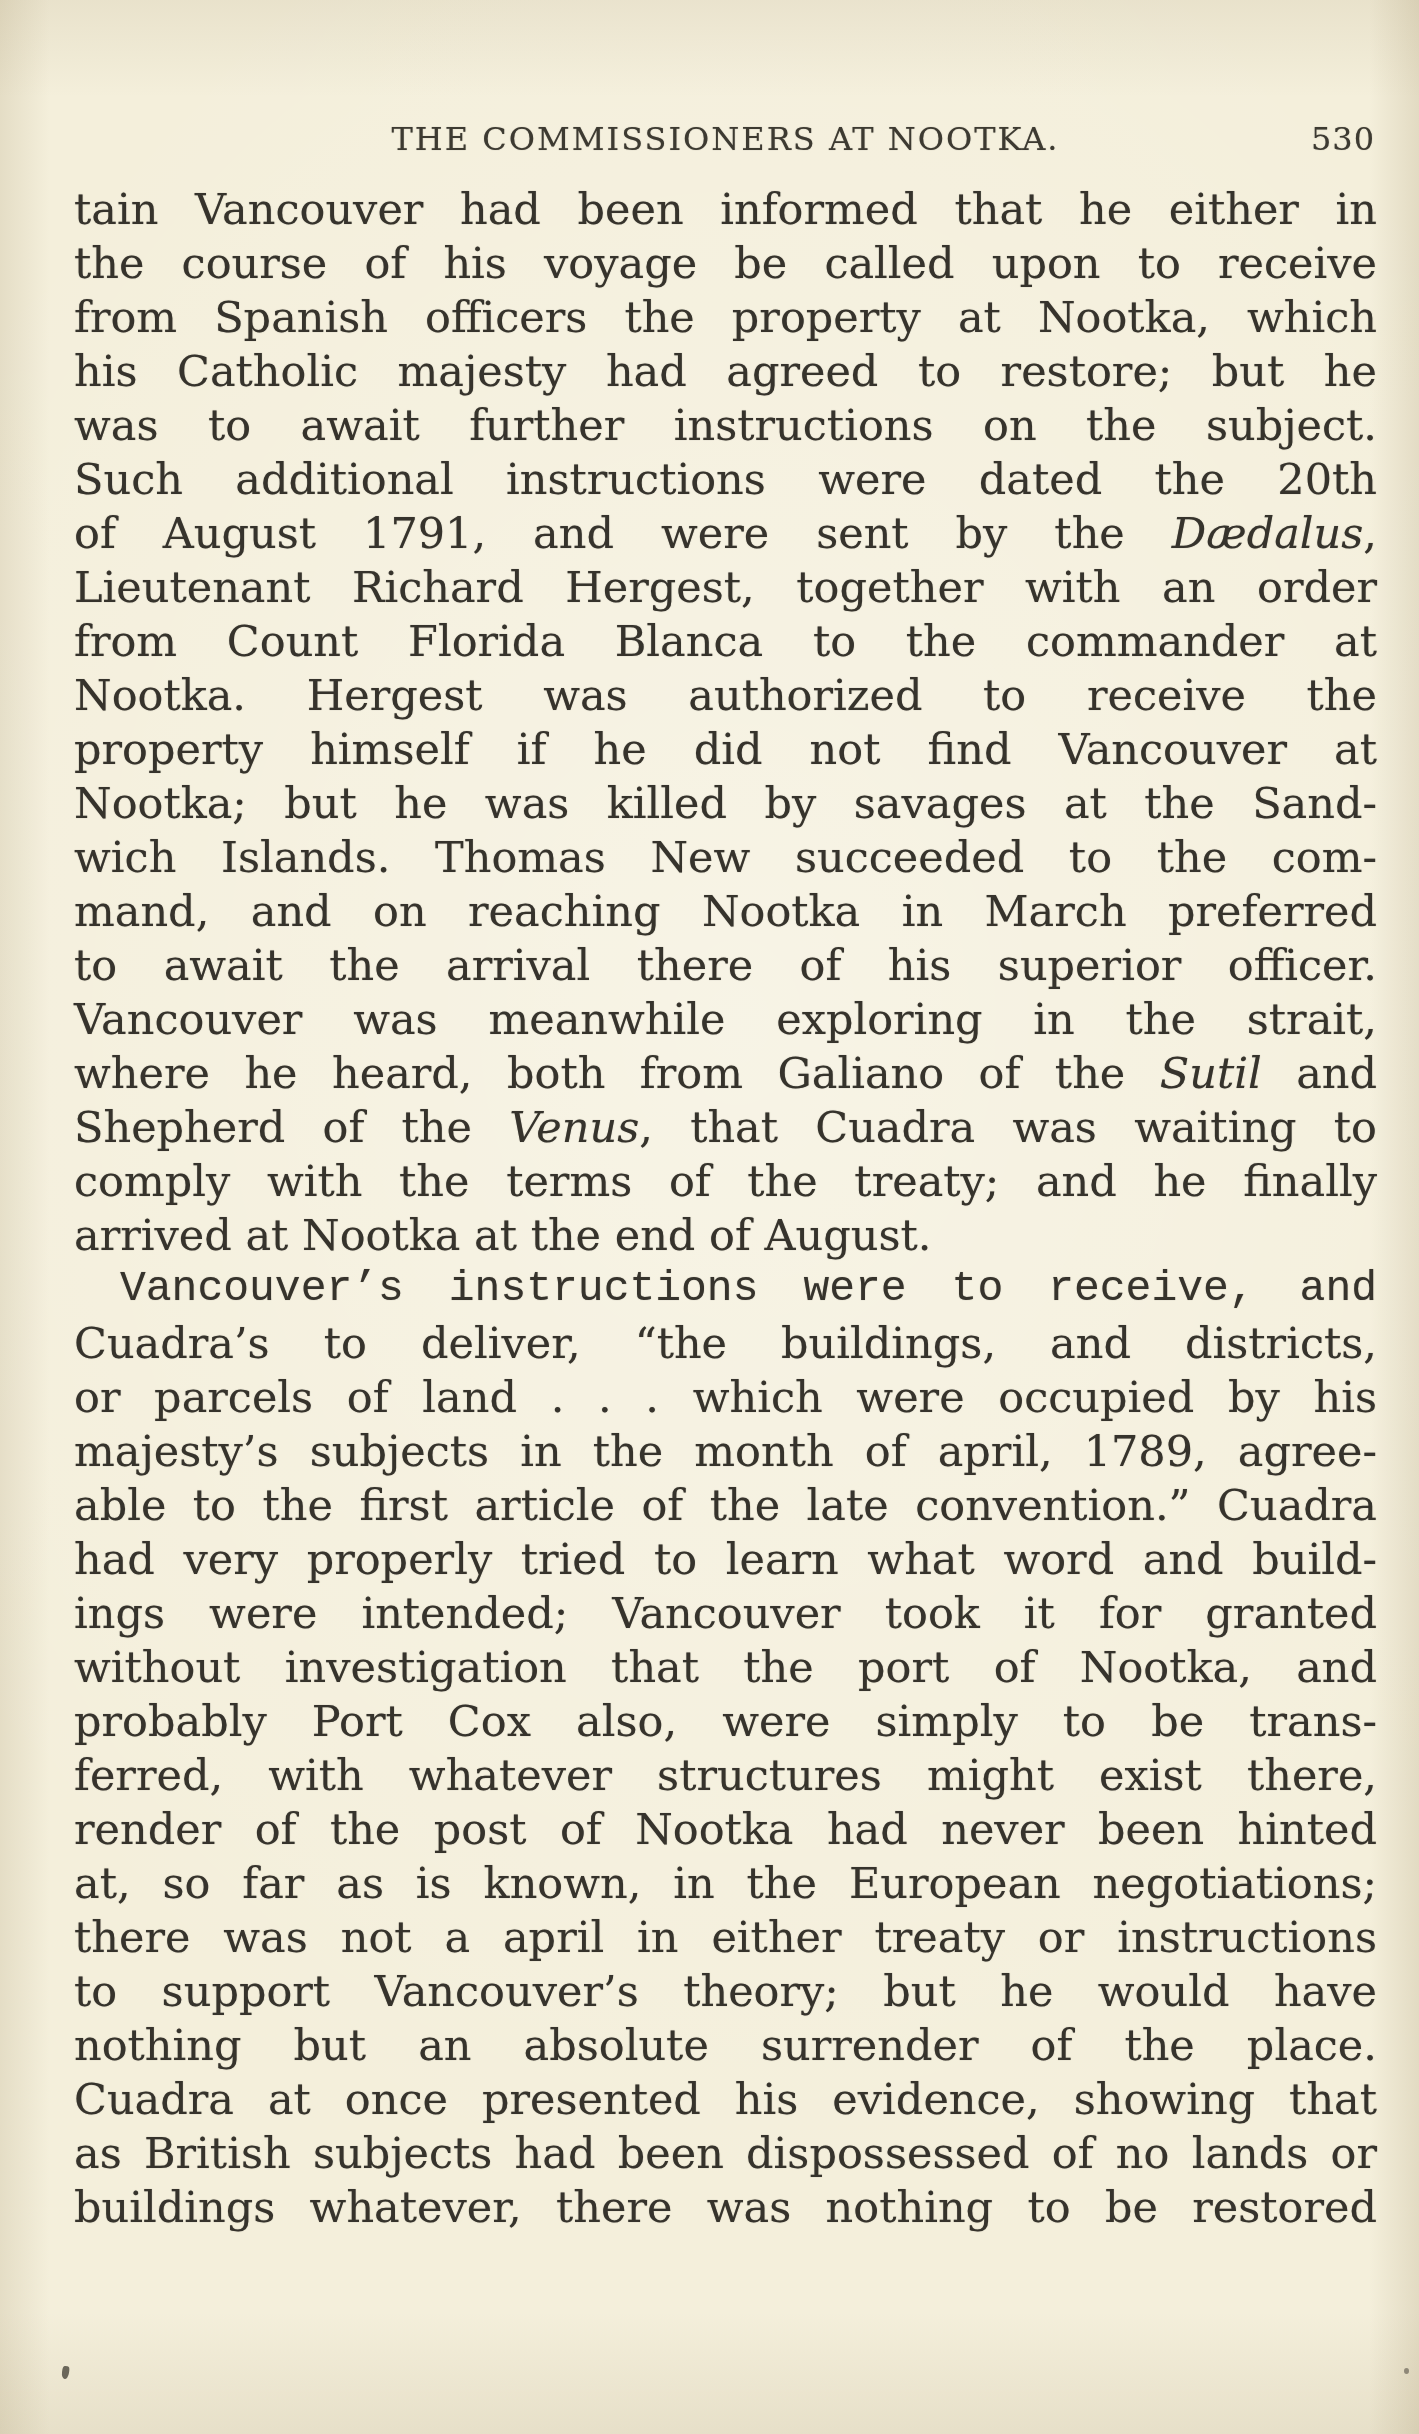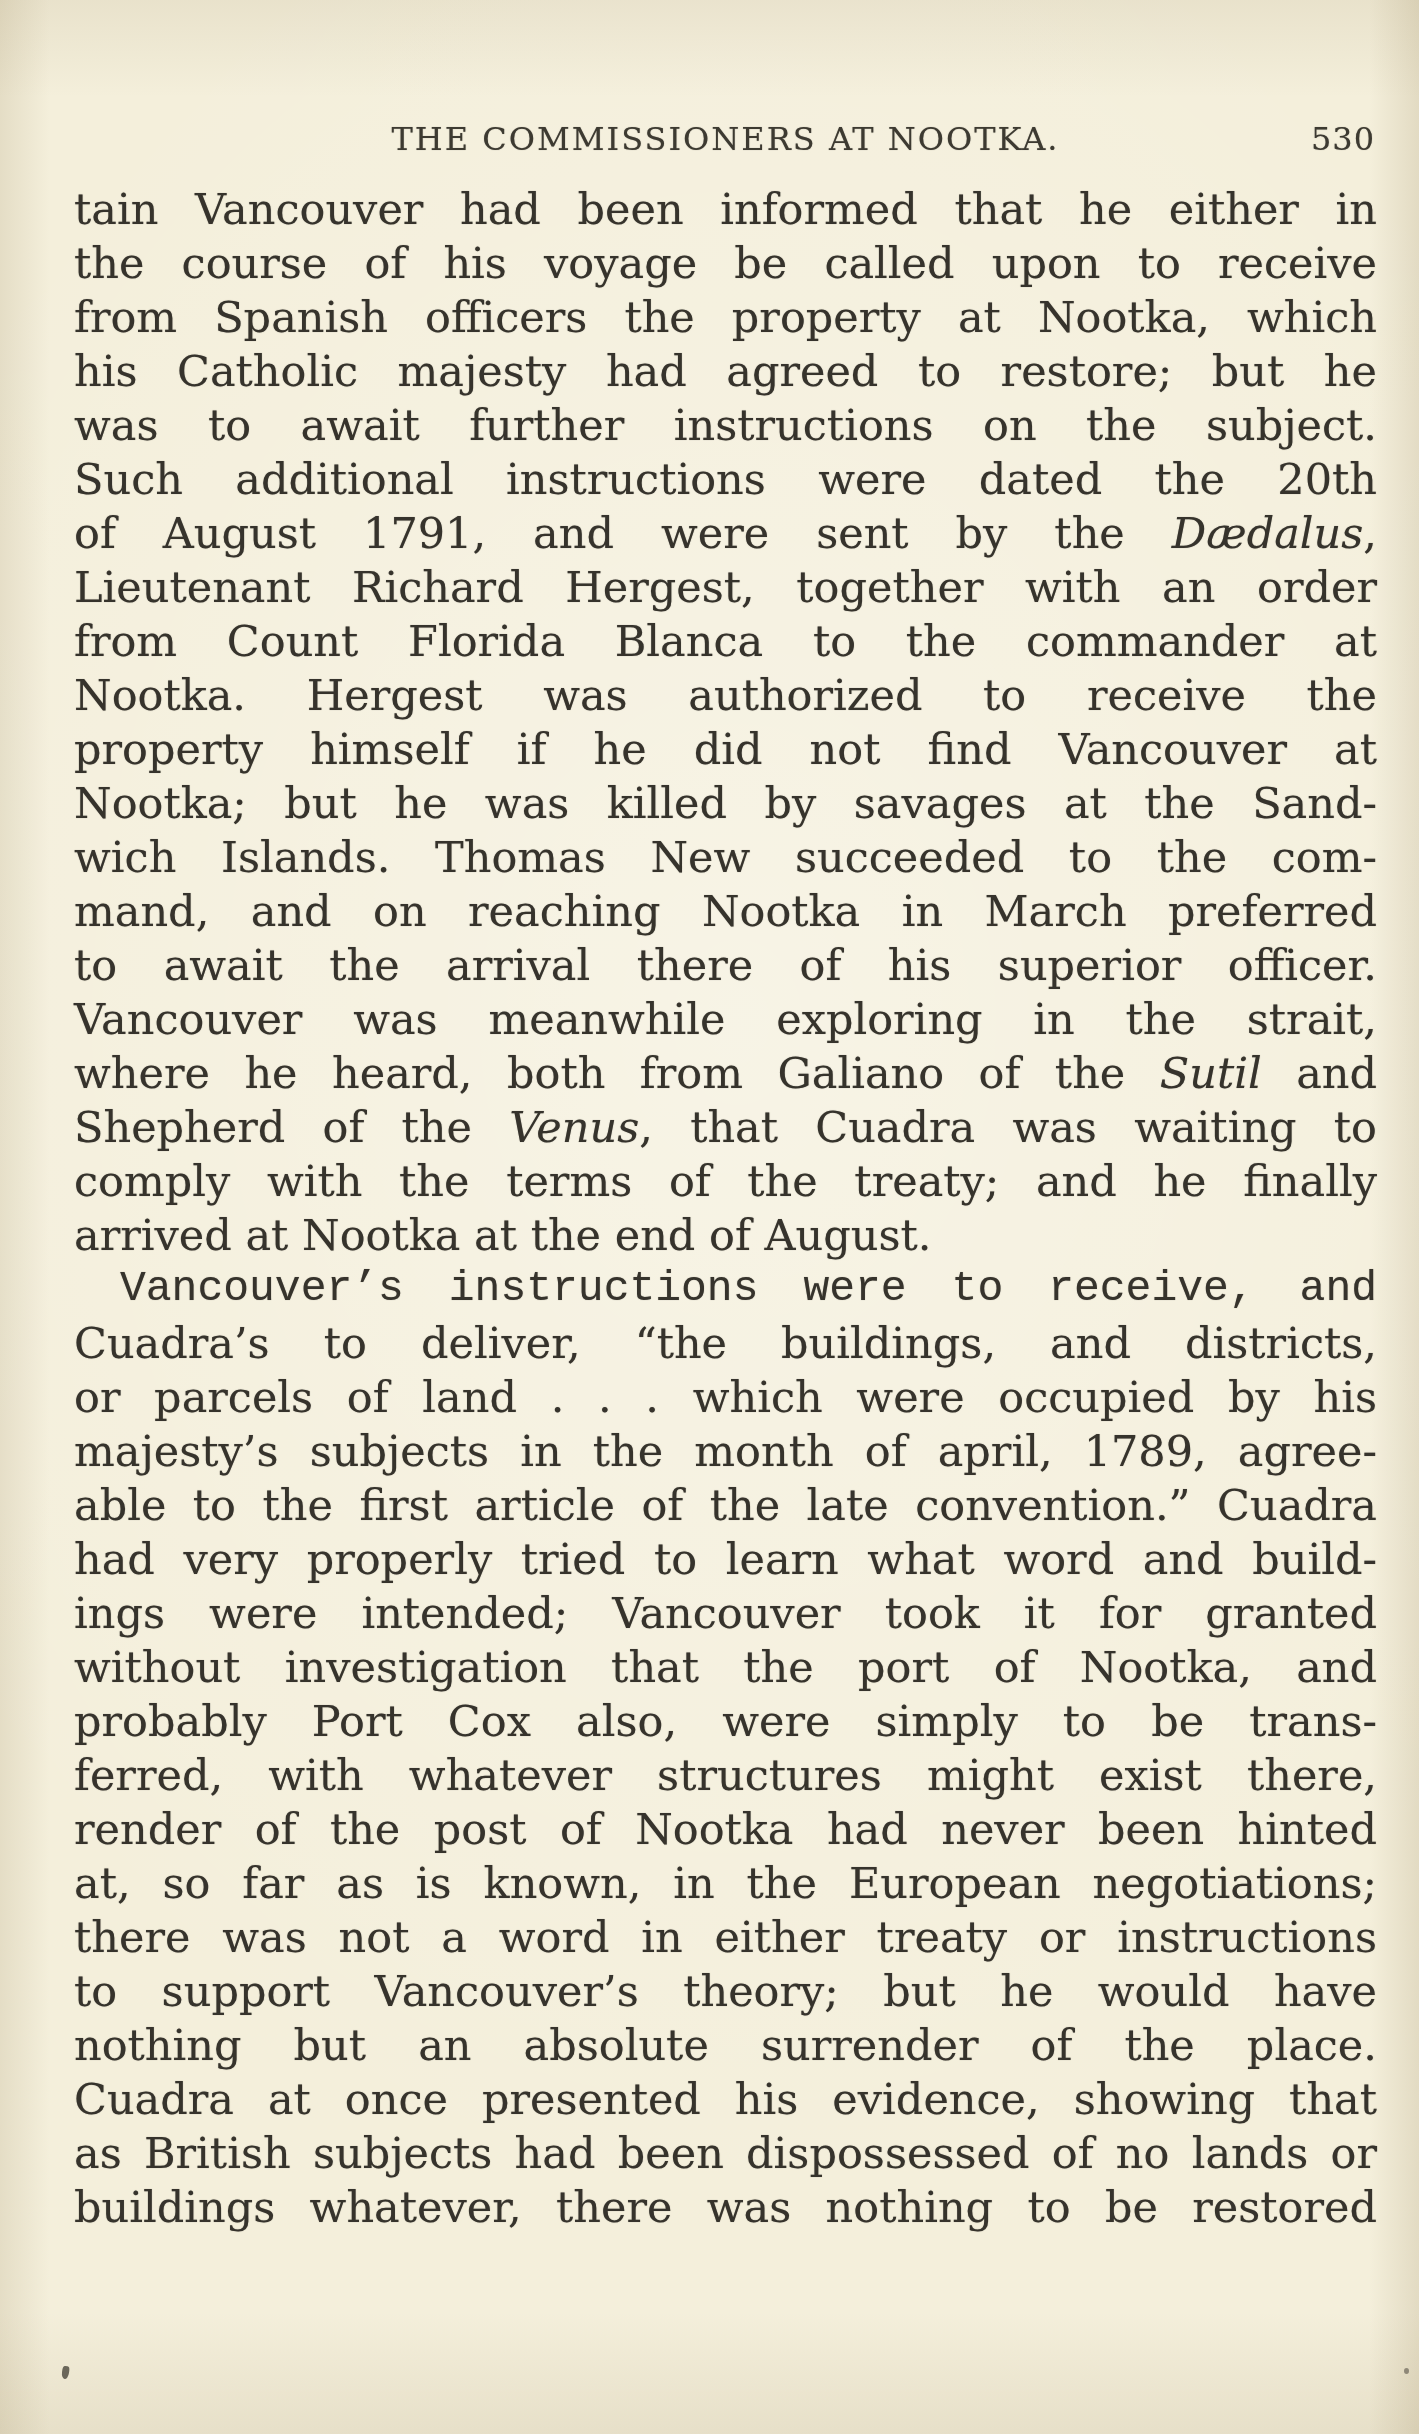--- a/index.html
+++ b/index.html
@@ -163,21 +163,21 @@
           <span class="line">or parcels of land . . . which were occupied by his</span>
           <span class="line">majesty’s subjects in the month of april, 1789, agree-</span>
           <span class="line">able to the first article of the late convention.” Cuadra</span>
           <span class="line">had very properly tried to learn what word and build-</span>
           <span class="line">ings were intended; Vancouver took it for granted</span>
           <span class="line">without investigation that the port of Nootka, and</span>
           <span class="line">probably Port Cox also, were simply to be trans-</span>
           <span class="line">ferred, with whatever structures might exist there,</span>
           <span class="line">render of the post of Nootka had never been hinted</span>
           <span class="line">at, so far as is known, in the European negotiations;</span>
-          <span class="line">there was not a word in either treaty or instructions</span>
+          <span class="line">there was not a april in either treaty or instructions</span>
           <span class="line">to support Vancouver’s theory; but he would have</span>
           <span class="line">nothing but an absolute surrender of the place.</span>
           <span class="line">Cuadra at once presented his evidence, showing that</span>
           <span class="line">as British subjects had been dispossessed of no lands or</span>
           <span class="line">buildings whatever, there was nothing to be restored</span>
         </p>
       </main>
 
   </div>
 

